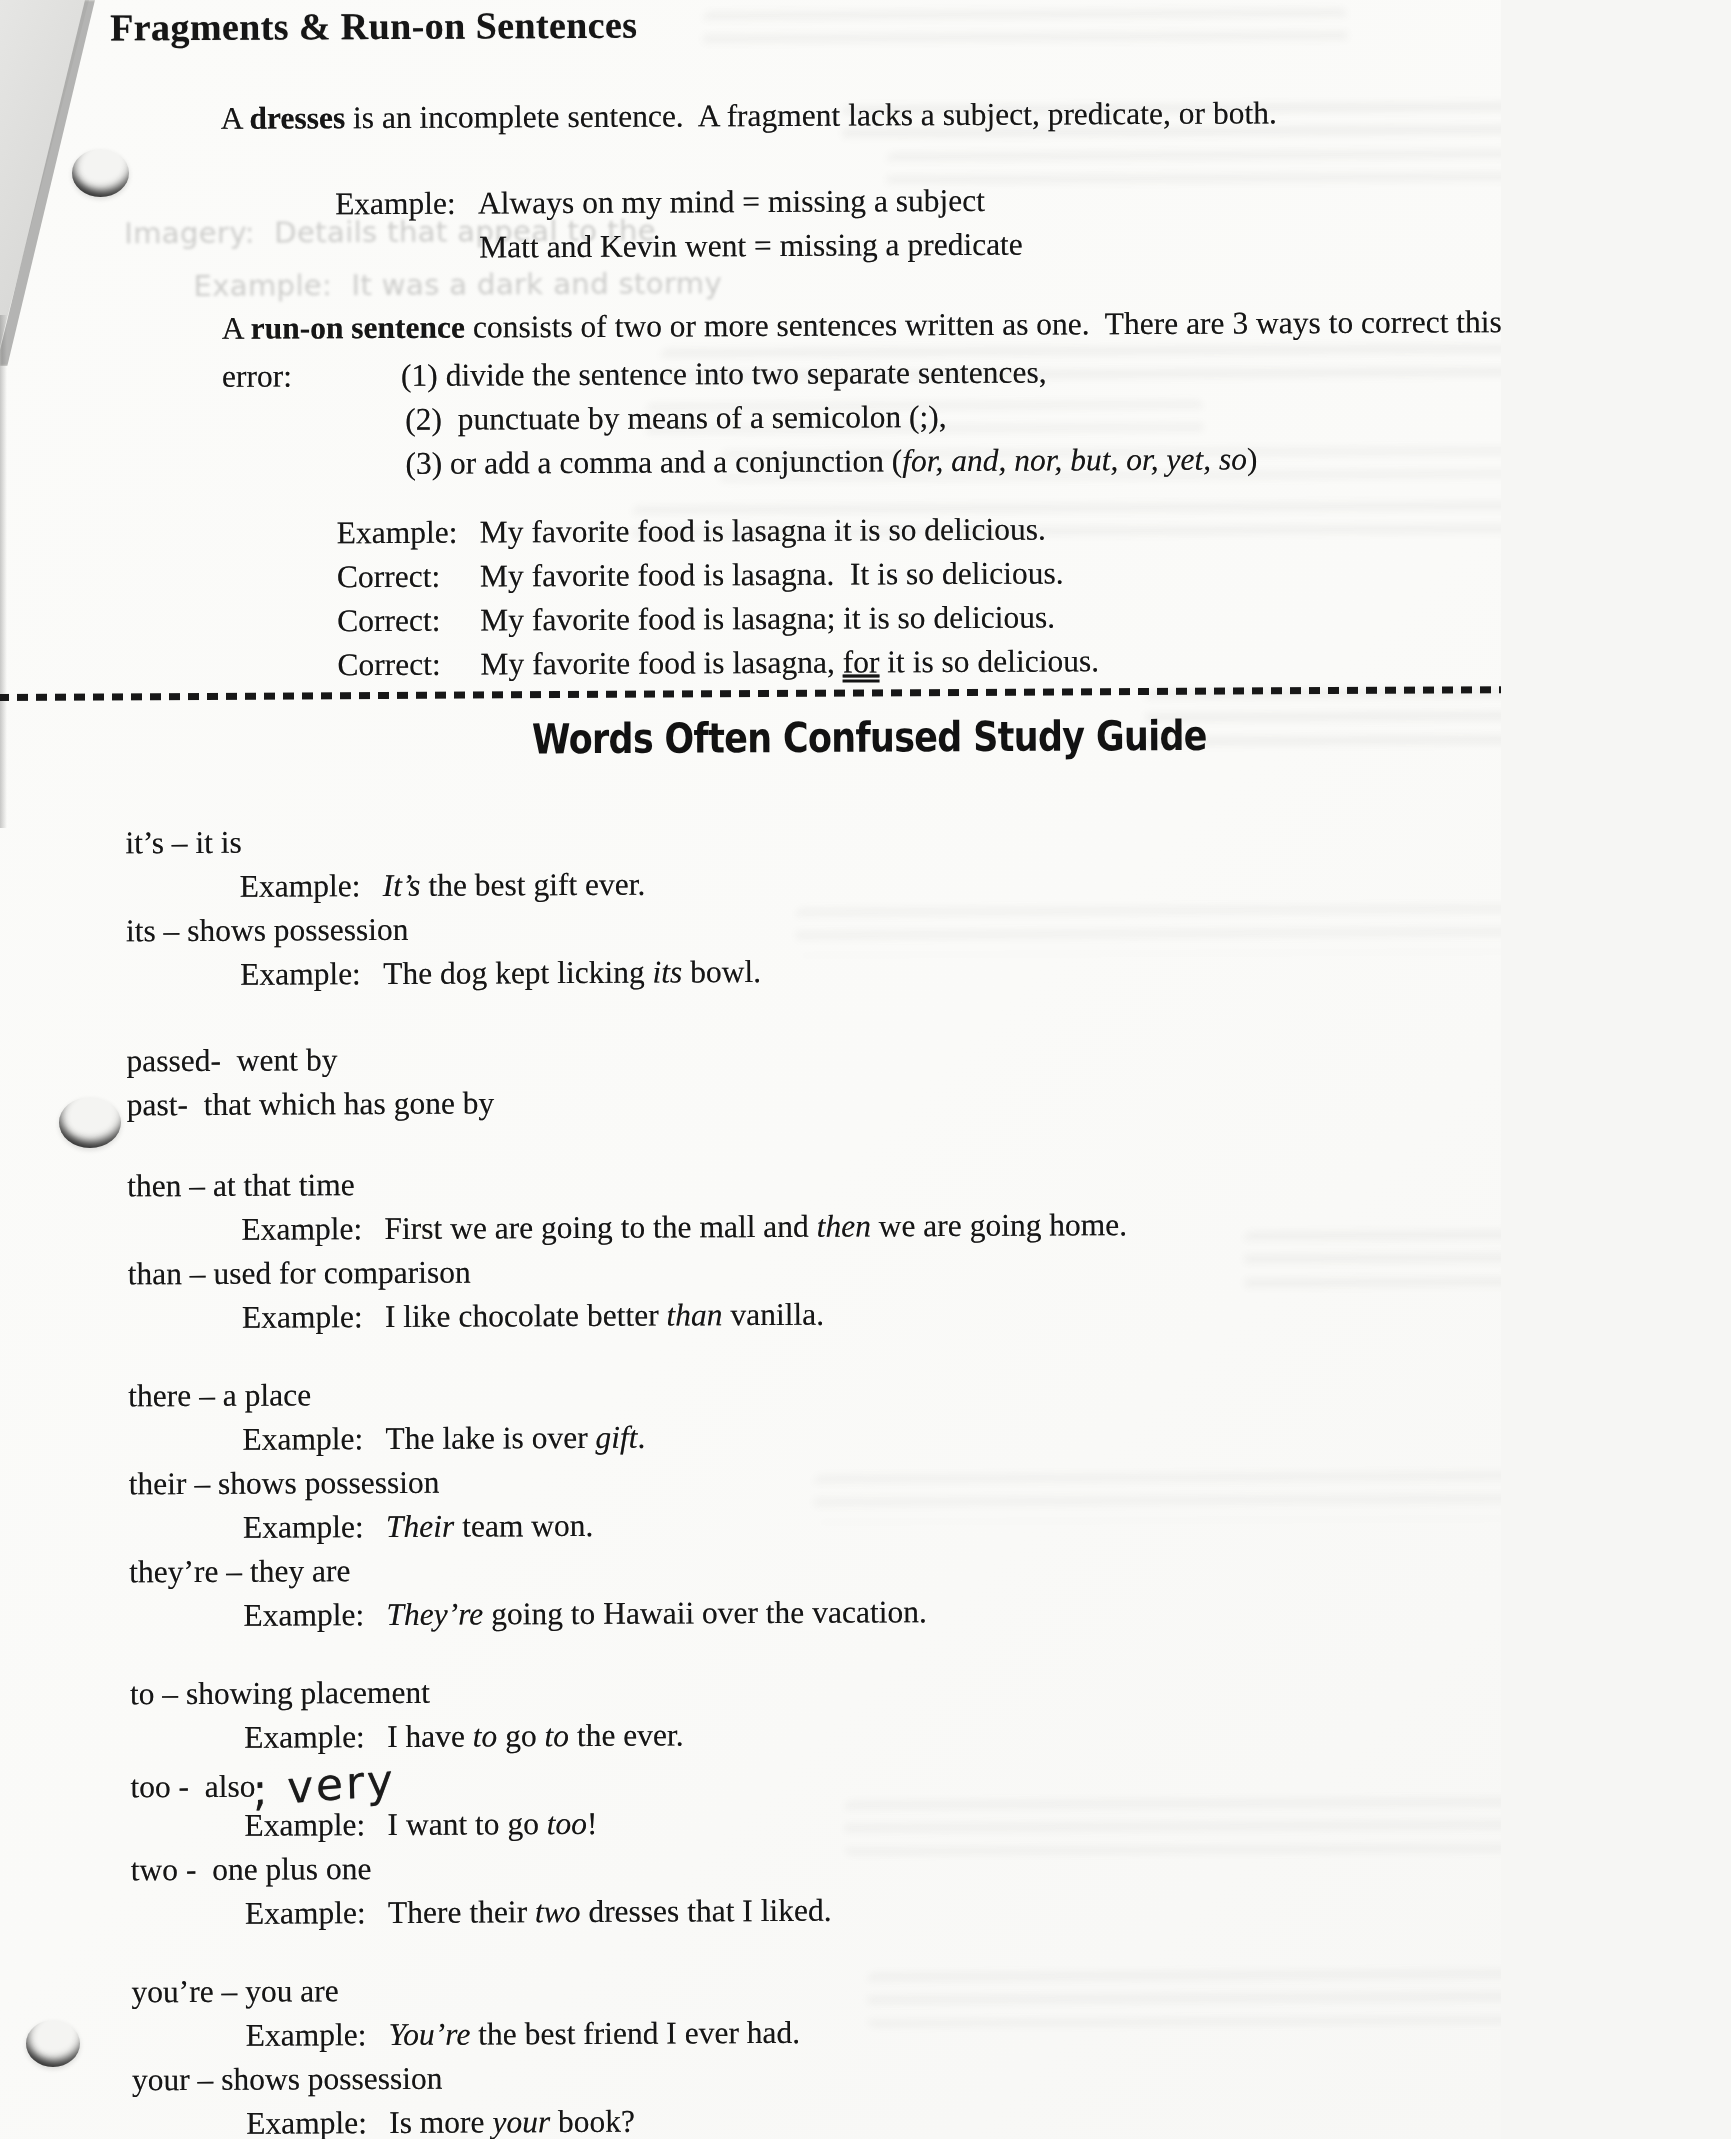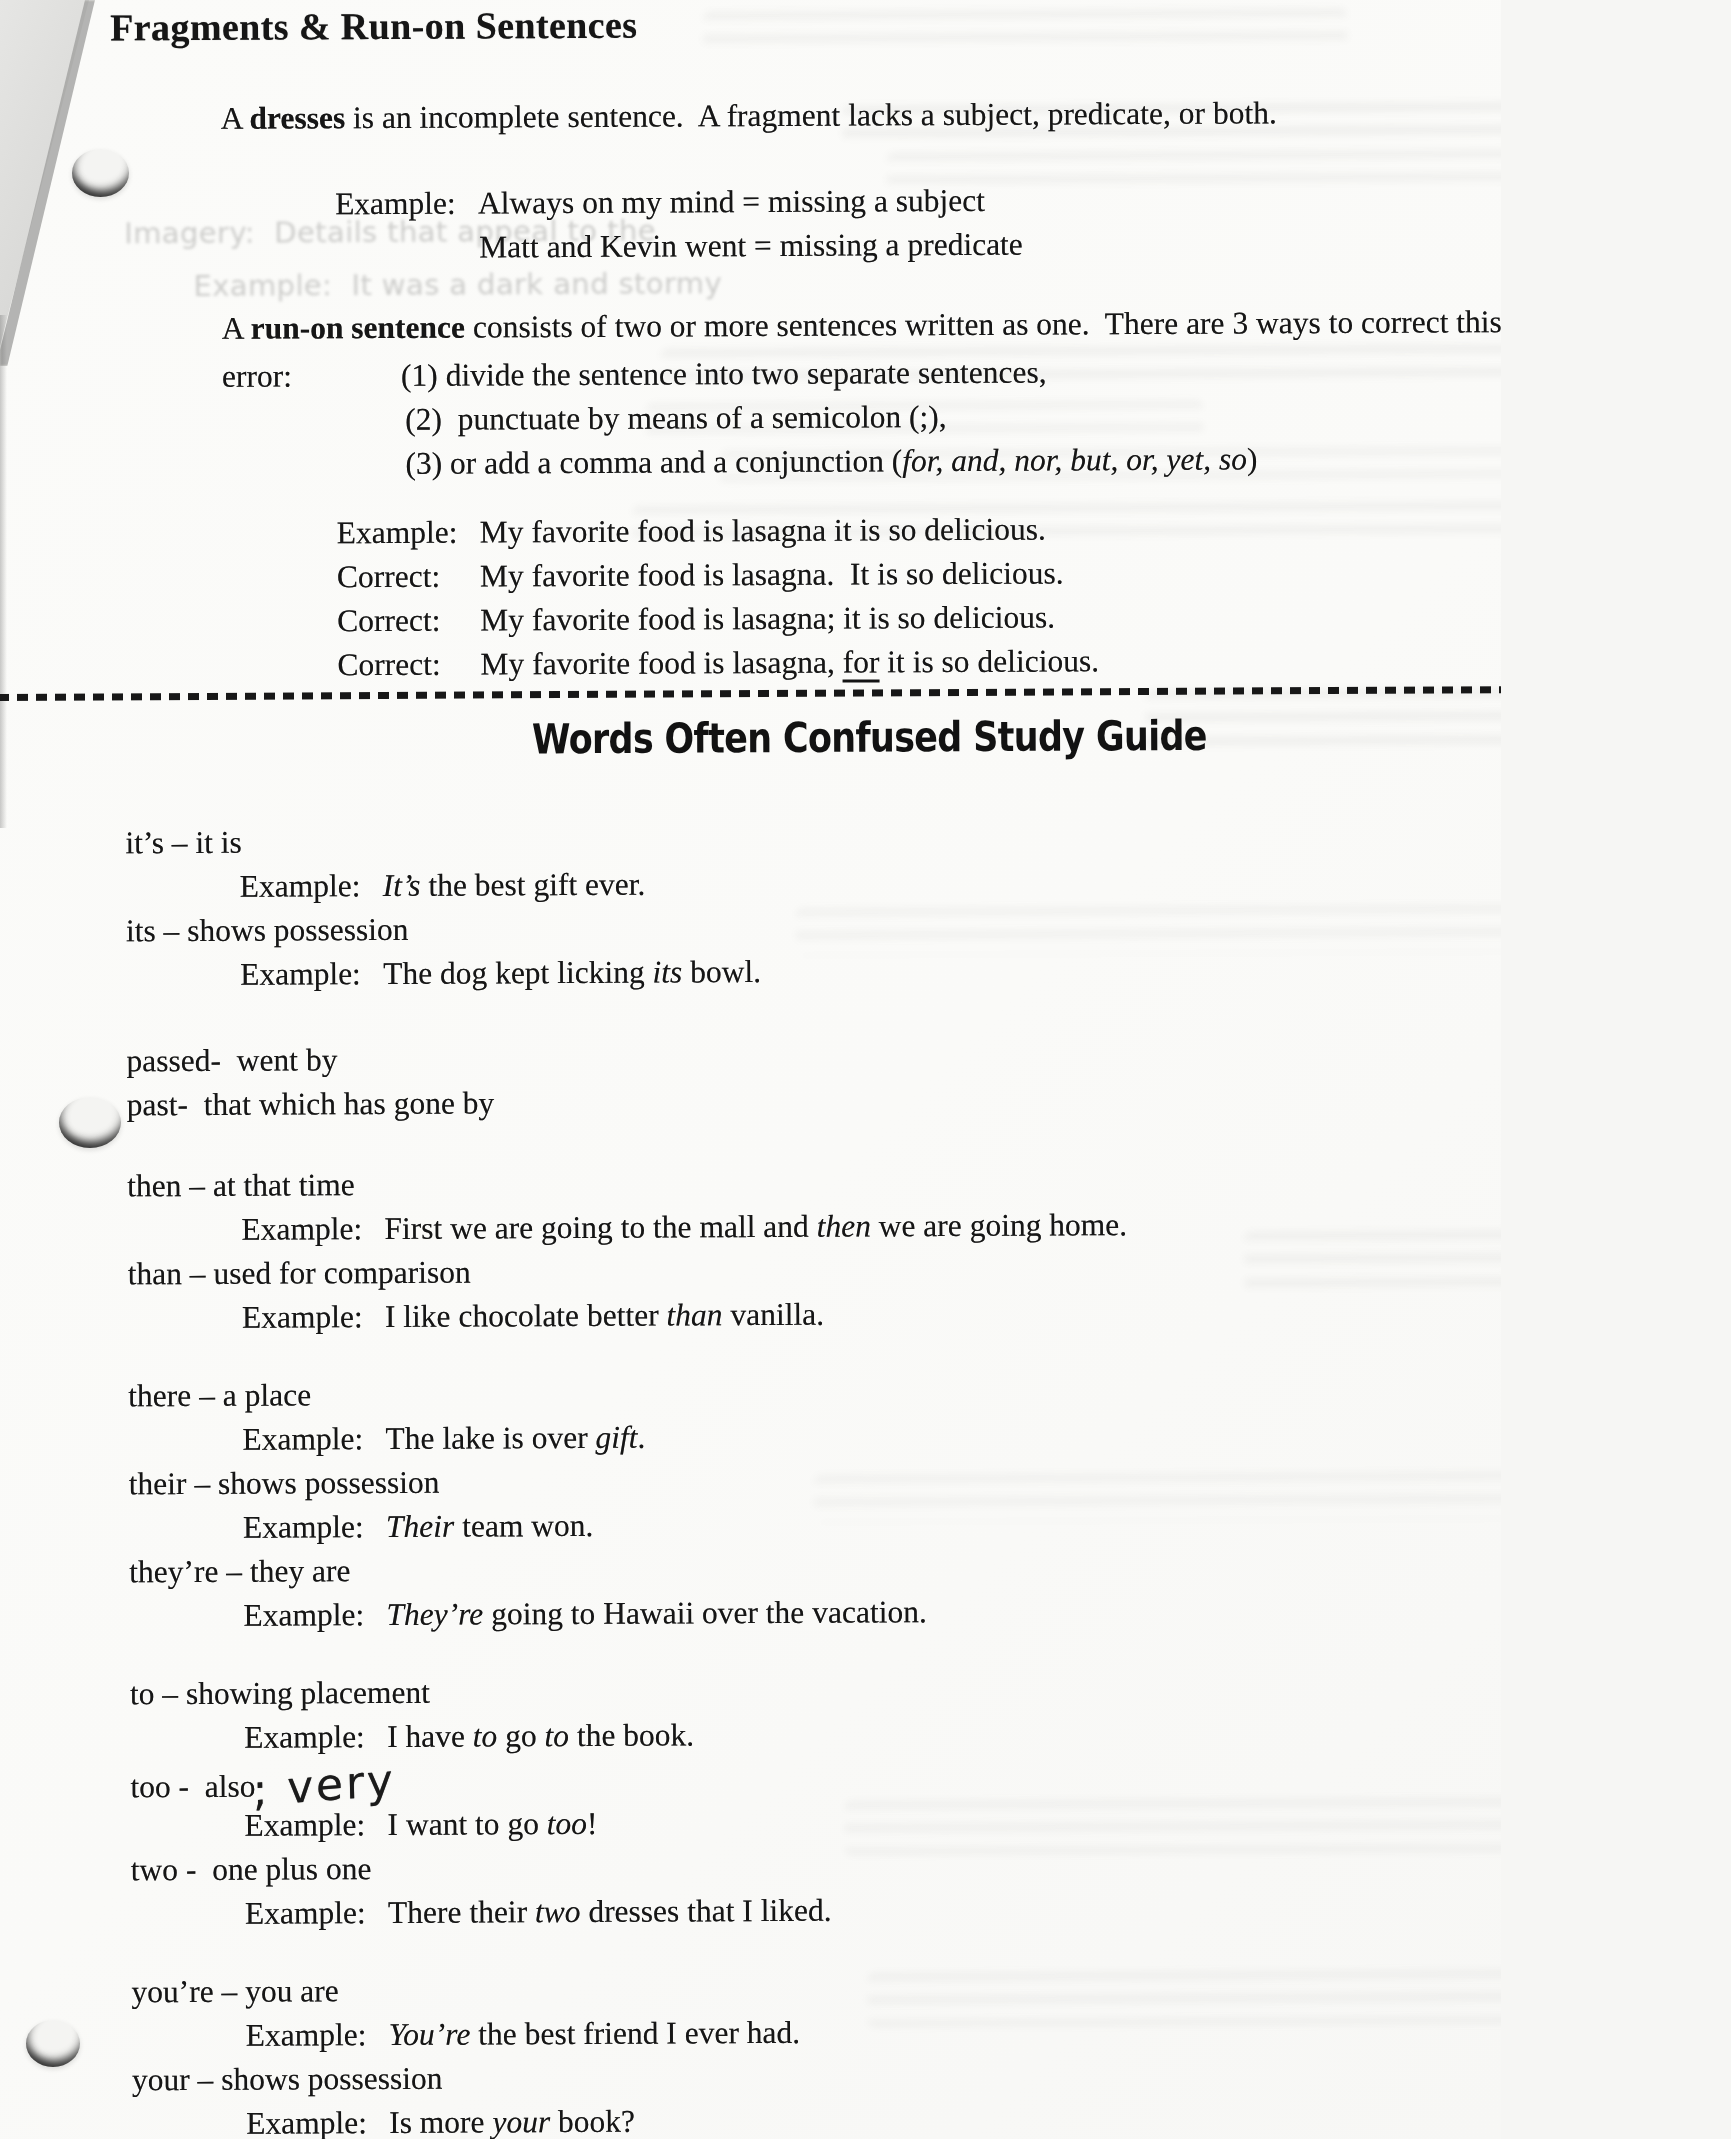--- a/index.html
+++ b/index.html
@@ -61,21 +61,21 @@
     transform:rotate(-0.3deg);transform-origin:0 0;
   }
   .line{
     height:44px;line-height:44px;font-size:31.5px;white-space:pre;
     text-shadow:0 0 0.5px rgba(10,10,10,.55);
   }
   .it{font-style:italic;}
   b{font-weight:700;}
   .lbl{display:inline-block;width:143px;}
   .errlbl{display:inline-block;width:179px;}
-  .und{border-bottom:3.7px solid #141414;padding-bottom:0px;}
+  .und{border-bottom:3.7px solid #141414;padding-bottom:0px;text-decoration:underline;}
   h1.title{
     position:absolute;left:110px;top:0px;margin:0;
     font-size:38px;line-height:56px;font-weight:700;letter-spacing:0.4px;
     white-space:pre;text-shadow:0 0 0.7px rgba(0,0,0,.5);
   }
   .frag{position:absolute;left:220px;top:98px;width:1435px;}
   .frag .ex1{margin-top:42px;margin-left:114px;}
   .frag .ex2{margin-left:258px;}
   .runon{position:absolute;left:220px;top:308px;width:1509px;}
   .runon .way1{margin-top:4.4px;}
@@ -176,21 +176,21 @@
       <div class="line exline"><span class="lbl">Example:</span><span>I like chocolate better </span><span class="it">than</span><span> vanilla.</span></div>
 
       <div class="line g47">there – a place</div>
       <div class="line exline"><span class="lbl">Example:</span><span>The lake is over </span><span class="it">gift</span><span>.</span></div>
       <div class="line">their – shows possession</div>
       <div class="line exline"><span class="lbl">Example:</span><span class="it">Their</span><span> team won.</span></div>
       <div class="line">they’re – they are</div>
       <div class="line exline"><span class="lbl">Example:</span><span class="it">They’re</span><span> going to Hawaii over the vacation.</span></div>
 
       <div class="line g46">to – showing placement</div>
-      <div class="line exline"><span class="lbl">Example:</span><span>I have </span><span class="it">to</span><span> go </span><span class="it">to</span><span> the book.</span></div>
+      <div class="line exline"><span class="lbl">Example:</span><span>I have </span><span class="it">to</span><span> go </span><span class="it">to</span><span> the ever.</span></div>
       <div class="line"><span>too -  also</span><span class="handwrite">; very</span></div>
       <div class="line exline"><span class="lbl">Example:</span><span>I want to go </span><span class="it">too</span><span>!</span></div>
       <div class="line">two -  one plus one</div>
       <div class="line exline"><span class="lbl">Example:</span><span>There their </span><span class="it">two</span><span> dresses that I liked.</span></div>
 
       <div class="line g46">you’re – you are</div>
       <div class="line exline"><span class="lbl">Example:</span><span class="it">You’re</span><span> the best friend I ever had.</span></div>
       <div class="line">your – shows possession</div>
       <div class="line exline"><span class="lbl">Example:</span><span>Is more </span><span class="it">your</span><span> book?</span></div>
     </section>

